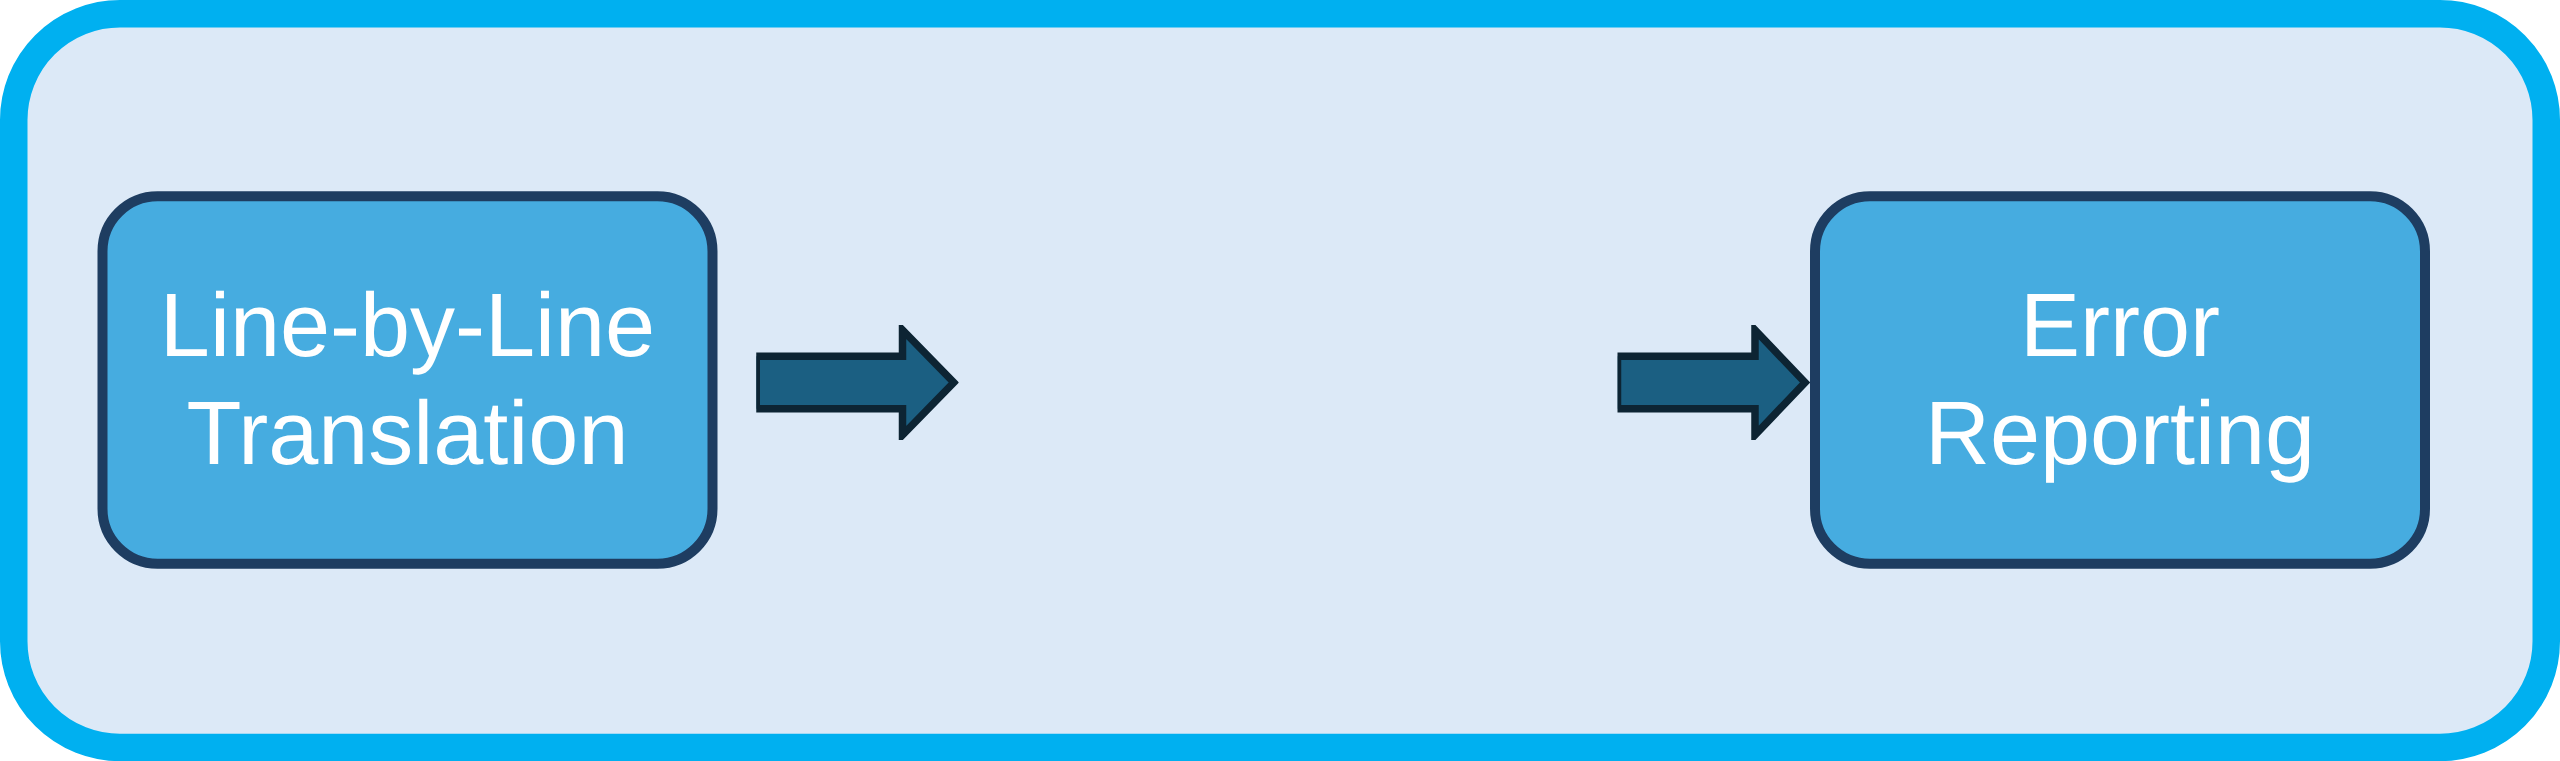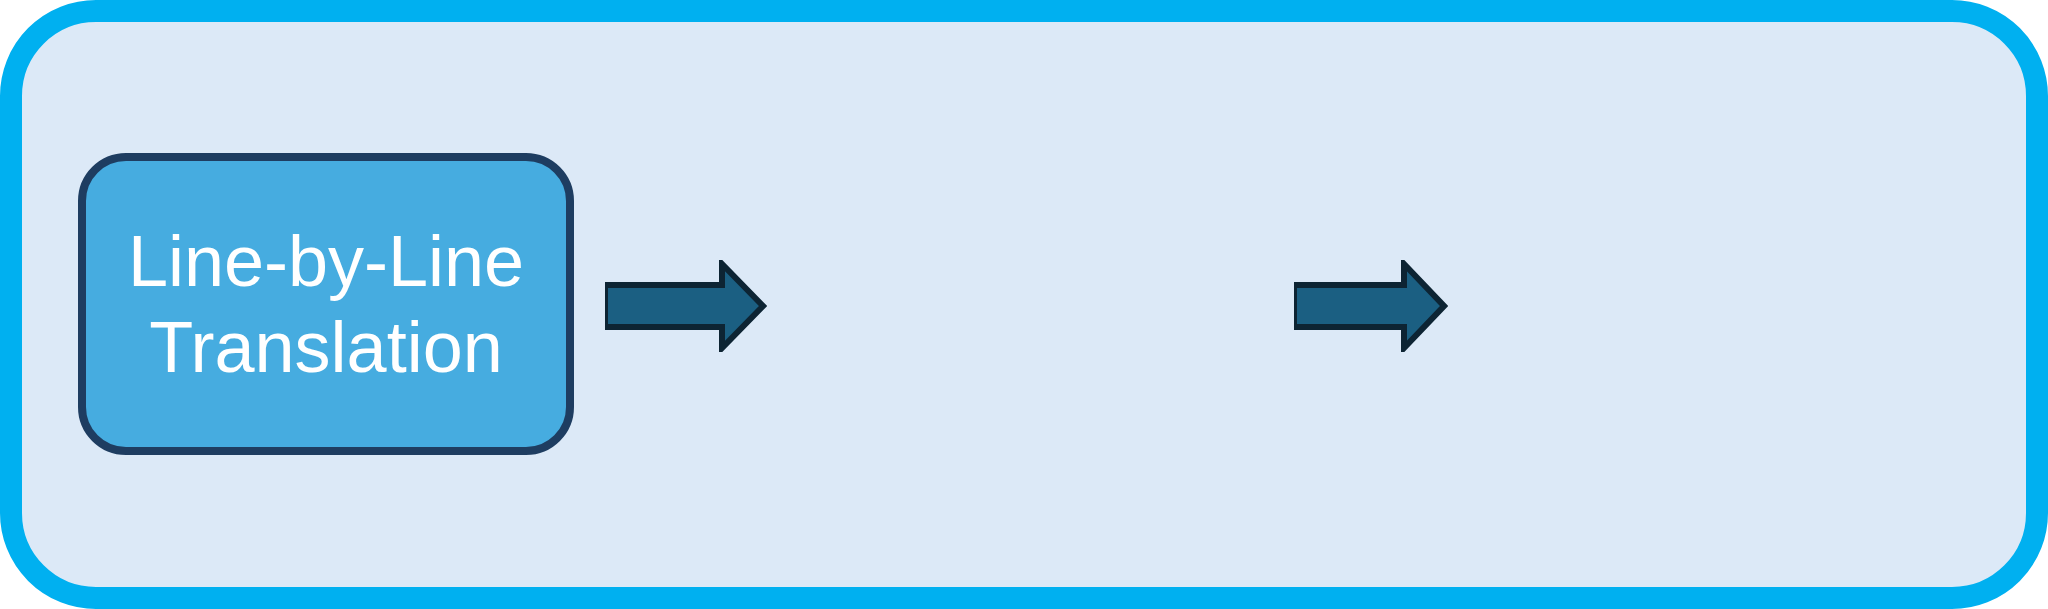--- a/index.html
+++ b/index.html
@@ -78,14 +78,18 @@
 
   <svg class="arrow a1" viewBox="0 0 162 92" preserveAspectRatio="none" aria-hidden="true">
     <polygon points="0,25 117,25 117,4 158,46 117,88 117,67 0,67"></polygon>
   </svg>
 
 
   <svg class="arrow a2" viewBox="0 0 154 92" preserveAspectRatio="none" aria-hidden="true">
     <polygon points="0,25 110,25 110,4 150,46 110,88 110,67 0,67"></polygon>
   </svg>
 
+  <div class="step s3">
+    <span class="label">Error
+Reporting</span>
+  </div>
 
 </div>
 
 </body></html>

